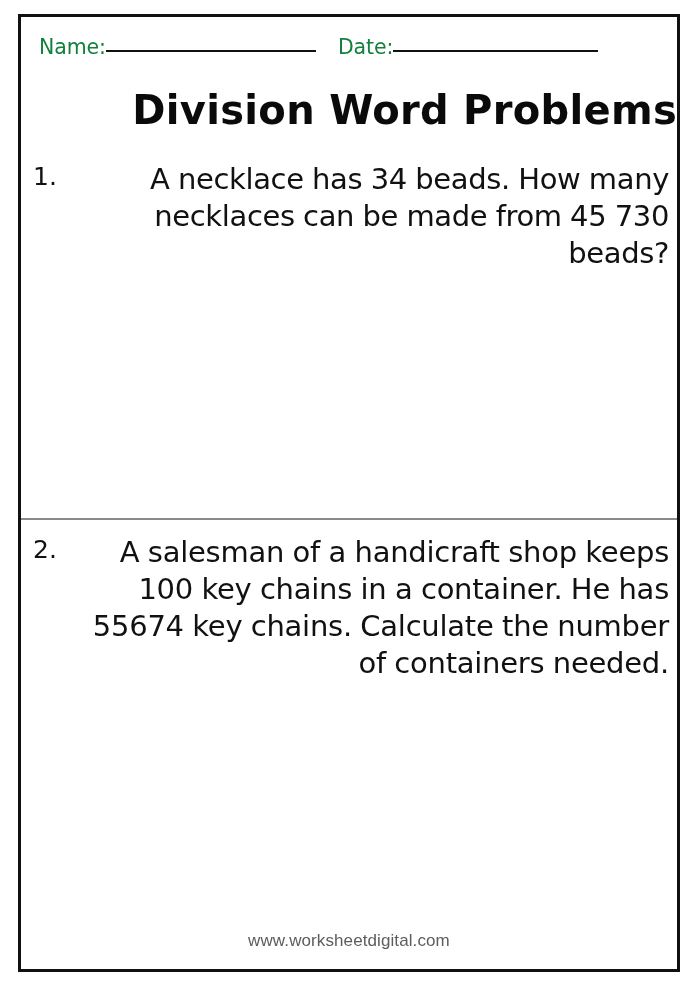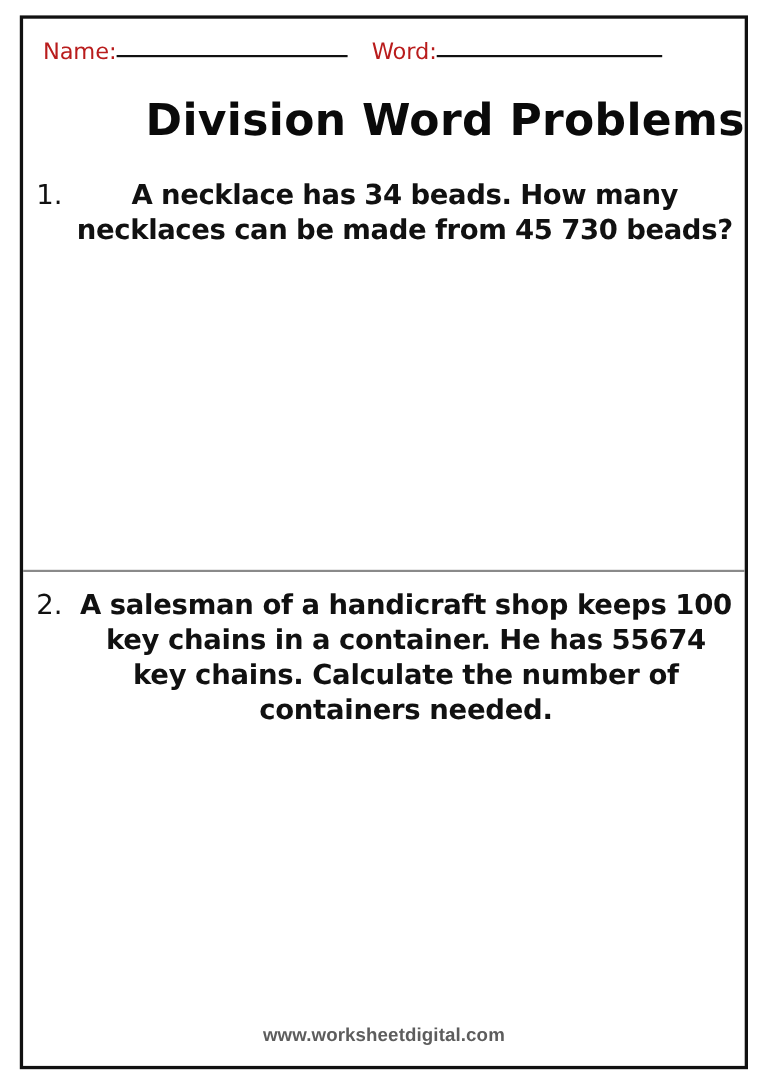--- a/index.html
+++ b/index.html
@@ -55,21 +55,21 @@
     white-space: nowrap;
   }
 
   .field-group.name-group { flex: 0 0 auto; }
   .field-group.date-group { flex: 1 1 auto; margin-left: 22px; }
 
   .field-label {
     font-family: "DejaVu Sans", sans-serif;
     font-size: 20.5px;
     font-weight: 400;
-    color: #b91c1c;
+    color: #15803d;
     letter-spacing: -0.1px;
   }
 
   .field-rule {
     display: inline-block;
     border-bottom: 2.5px solid #111111;
     height: 0;
     position: relative;
     top: -2px;
   }
@@ -130,62 +130,62 @@
     line-height: 1.28;
     padding-top: 0;
   }
 
   .block-1 .problem-number { width: 34px; }
   .block-2 .problem-number { width: 36px; }
 
   .problem-text {
     flex: 1 1 auto;
     font-family: "DejaVu Sans", sans-serif;
-    font-size: 25px;
-    font-weight: 700;
+    font-size: 29px;
+    font-weight: 400;
     color: #111111;
     line-height: 1.28;
     letter-spacing: -0.35px;
     word-spacing: -0.5px;
-    text-align: center;
+    text-align: right;
   }
 
   .block-2 .problem-text { letter-spacing: -0.25px; }
 
   .answer-space {
     width: 100%;
   }
 
   
   .sheet-footer {
     position: absolute;
     left: 0;
     right: 0;
     bottom: 18px;
     text-align: center;
     font-family: "Liberation Sans", sans-serif;
     font-size: 17px;
-    font-weight: 700;
+    font-weight: 400;
     color: #5d5d5d;
     letter-spacing: 0.1px;
   }
 </style>
 </head>
 <body>
 
 <div class="worksheet-page">
   <div class="sheet-frame">
 
     <div class="name-date-row">
       <div class="field-group name-group">
         <span class="field-label">Name:</span>
         <span class="field-rule"></span>
       </div>
       <div class="field-group date-group">
-        <span class="field-label">Word:</span>
+        <span class="field-label">Date:</span>
         <span class="field-rule"></span>
       </div>
     </div>
 
     <div class="sheet-title">Division Word Problems</div>
 
     <div class="problems-area">
 
       <div class="problem-block block-1">
         <div class="problem-row">

